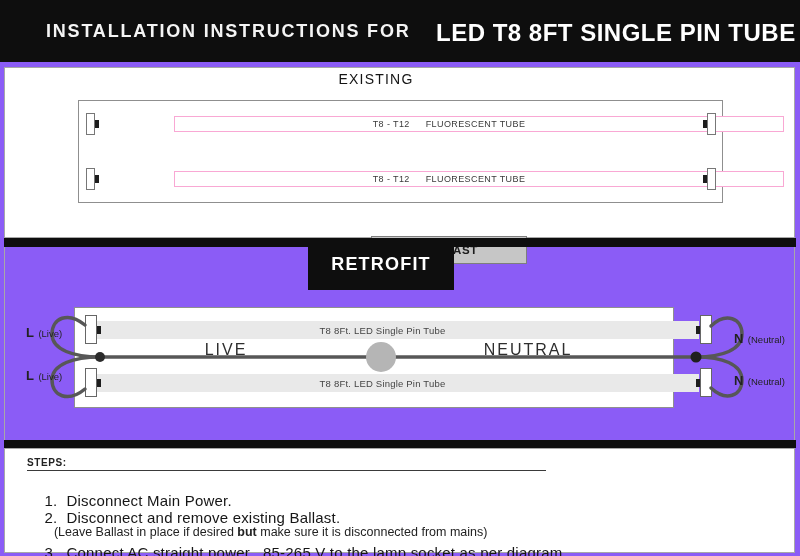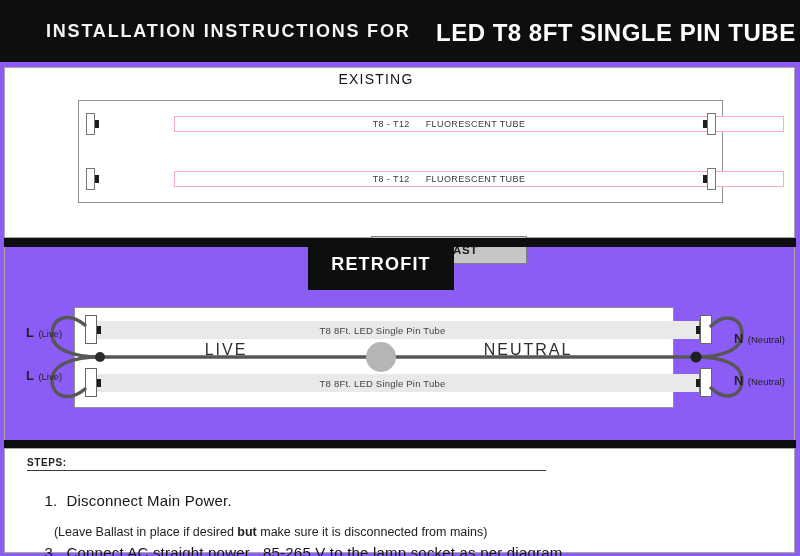--- a/index.html
+++ b/index.html
@@ -143,20 +143,23 @@
 
   <div class="abs bar" style="left:4px;top:440px;width:792px;height:8px;"></div>
 
   <div class="abs sec" style="left:4px;top:448px;width:791px;height:105px;"></div>
   <div class="abs steps-head" style="left:27px;top:457px;">STEPS:</div>
   <div class="abs steps-rule" style="left:27px;top:470px;width:519px;"></div>
 
   <div class="abs step" style="left:27px;top:475px;">
     <span class="num">1.</span><span>Disconnect Main Power.</span>
   </div>
+  <div class="abs step" style="left:27px;top:492px;">
+    <span class="num">2.</span><span>Disconnect and remove existing Ballast.</span>
+  </div>
   <div class="abs note" style="left:40px;top:511px;">
     <span>(Leave Ballast in place if desired </span><b>but</b><span> make sure it is disconnected from mains)</span>
   </div>
   <div class="abs step" style="left:27px;top:527px;">
     <span class="num">3.</span><span>Connect AC straight power   85-265 V to the lamp socket as per diagram.</span>
   </div>
 
 </div>
 
 </body></html>

